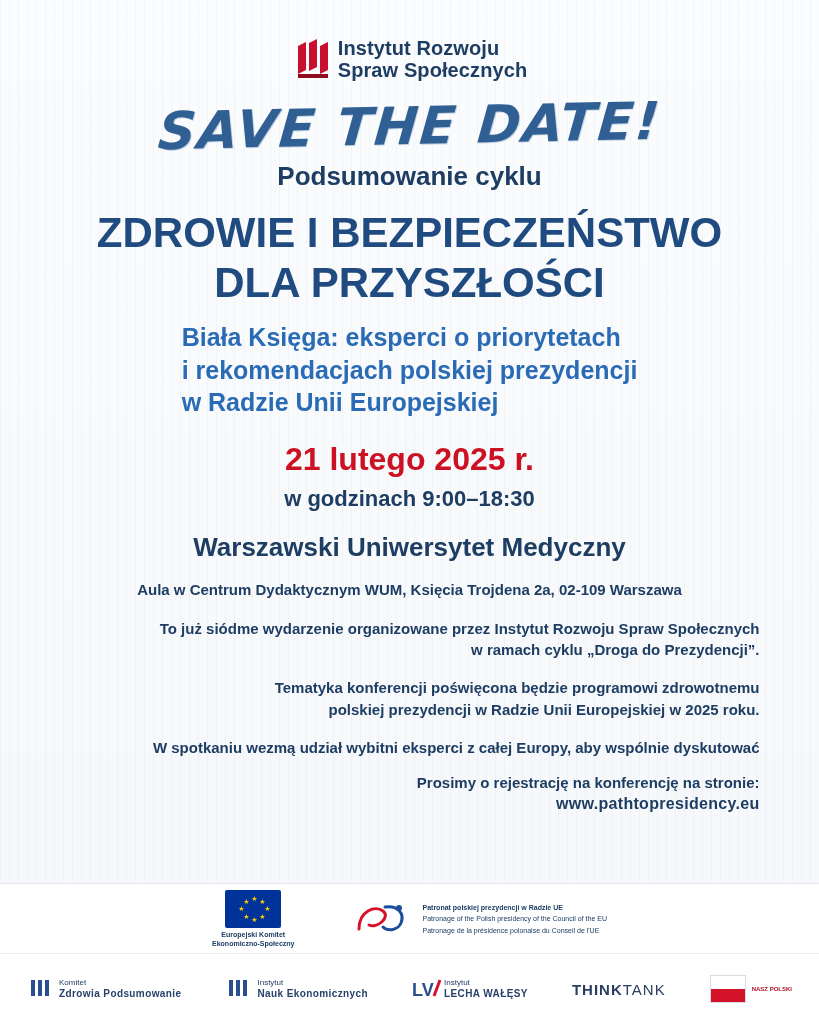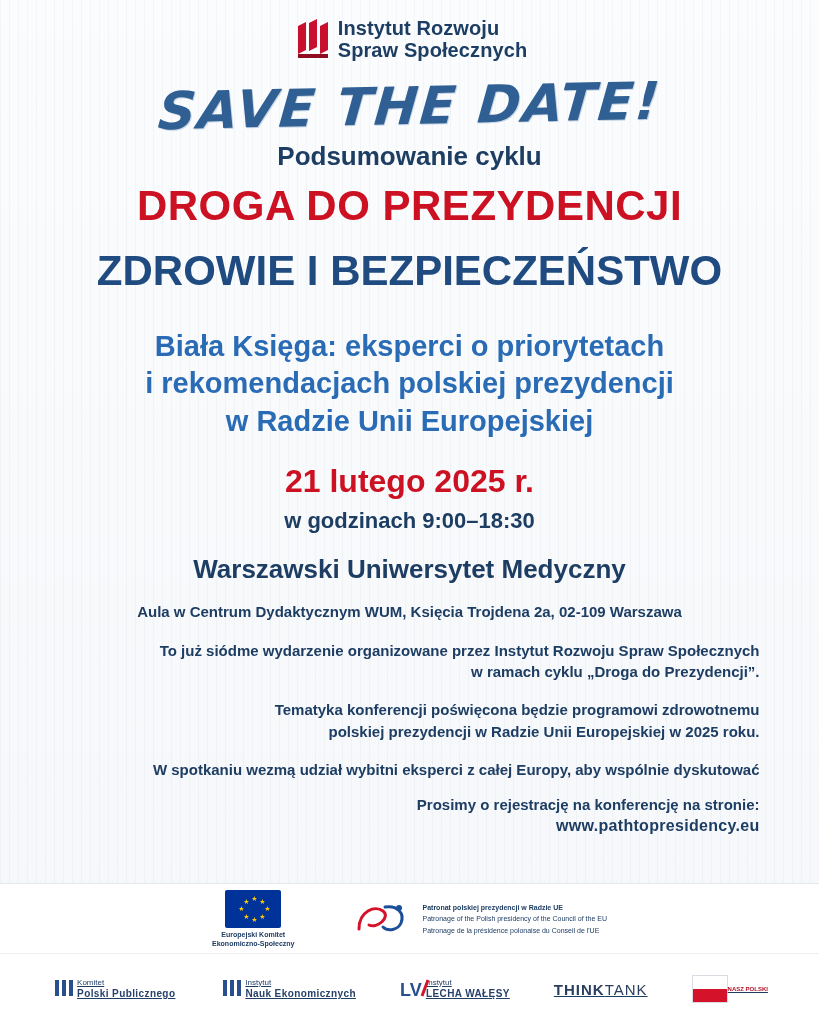--- a/index.html
+++ b/index.html
@@ -28,21 +28,21 @@
     display: flex;
     flex-direction: column;
     align-items: center;
   }
 
   
   .brand {
     display: flex;
     align-items: center;
     gap: 0;
-    margin-top: 16px;
+    margin-top: 36px;
   }
   .brand-mark {
     width: 46px;
     height: 46px;
     position: relative;
   }
   .brand-text {
     font-size: 20px;
     font-weight: bold;
     color: #1d3d63;
@@ -78,26 +78,25 @@
   }
   .title-blue {
     margin-top: 16px;
     font-size: 42px;
     font-weight: bold;
     color: #1f4b80;
     line-height: 1.18;
     text-align: center;
   }
   .subtitle-blue {
-    margin-top: 32px;
-    font-size: 29px;
+    margin-top: 14px;
+    font-size: 25px;
     font-weight: bold;
     color: #2a6bb5;
     line-height: 1.3;
-    text-align: center;
   }
   .date-red {
     margin-top: 22px;
     font-size: 32px;
     font-weight: bold;
     color: #cc1122;
   }
   .hours {
     margin-top: 8px;
     font-size: 22px;
@@ -214,22 +213,22 @@
     background: #ffffff;
     border-top: 1px solid #eceff3;
     display: flex;
     align-items: center;
     justify-content: center;
     gap: 44px;
   }
   .partner {
     display: flex;
     align-items: center;
-    color: #1d3d63;
-    text-decoration: underline;
+    gap: 6px;
+    color: #1d3d63;
   }
   .partner-glyph {
     width: 26px;
     height: 26px;
     position: relative;
   }
   .partner-label {
     font-size: 8px;
     line-height: 1.25;
     color: #27416a;
@@ -272,24 +271,24 @@
     <span class="brand-text">
       <span>Instytut Rozwoju</span><br>
       <span>Spraw Społecznych</span>
     </span>
   </div>
 
   <div class="save-the-date">SAVE THE DATE!</div>
 
   <div class="line-sub">Podsumowanie cyklu</div>
 
-  <div class="title-red">DROGA DO PREZYDENCJI</div>
 
   <div class="title-blue">
     <div>ZDROWIE I BEZPIECZEŃSTWO</div>
+    <div>DLA PRZYSZŁOŚCI</div>
   </div>
 
   <div class="subtitle-blue">
     <div>Biała Księga: eksperci o priorytetach</div>
     <div>i rekomendacjach polskiej prezydencji</div>
     <div>w Radzie Unii Europejskiej</div>
   </div>
 
   <div class="date-red">21 lutego 2025 r.</div>
   <div class="hours">w godzinach 9:00–18:30</div>
@@ -355,21 +354,21 @@
     <div class="partner">
       <span class="partner-glyph">
         <svg width="26" height="26" viewBox="0 0 26 26">
           <path d="M4 4 L8 4 L8 20 L4 20 Z" fill="#2a4f8f"></path>
           <path d="M11 4 L15 4 L15 20 L11 20 Z" fill="#2a4f8f"></path>
           <path d="M18 4 L22 4 L22 20 L18 20 Z" fill="#2a4f8f"></path>
         </svg>
       </span>
       <span class="partner-label">
         <span>Komitet</span>
-        <b>Polski Publicznego</b>
+        <b>Zdrowia Podsumowanie</b>
       </span>
     </div>
 
     <div class="partner">
       <span class="partner-glyph">
         <svg width="26" height="26" viewBox="0 0 26 26">
           <path d="M4 4 L8 4 L8 20 L4 20 Z" fill="#2a4f8f"></path>
           <path d="M11 4 L15 4 L15 20 L11 20 Z" fill="#2a4f8f"></path>
           <path d="M18 4 L22 4 L22 20 L18 20 Z" fill="#2a4f8f"></path>
         </svg>

